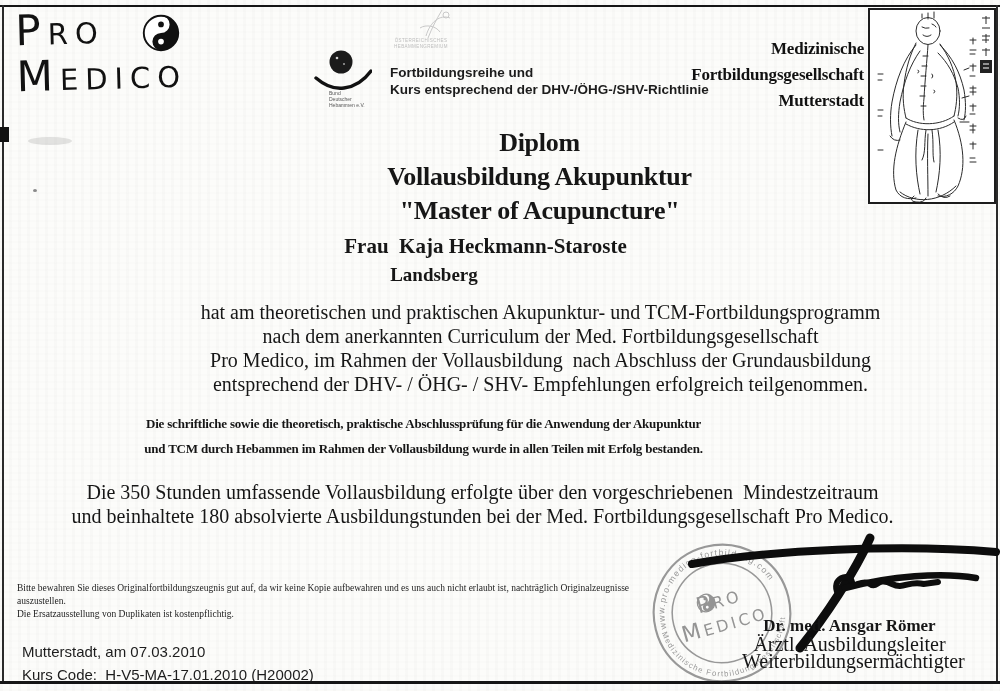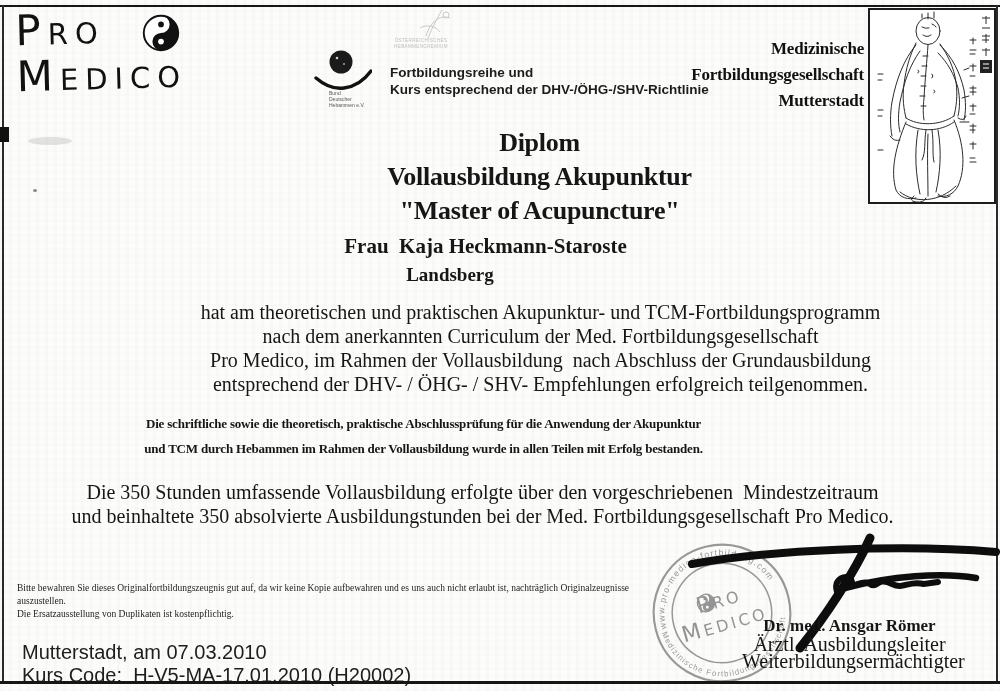--- a/index.html
+++ b/index.html
@@ -29,37 +29,37 @@
   .bdh-text { left:329px; top:90px; font-family:"Liberation Sans", sans-serif; font-size:5px; line-height:6px; color:#555; }
   
   .oehg-svg { left:396px; top:8px; }
   .oehg-text { left:366px; top:38px; width:110px; text-align:center; font-family:"Liberation Sans", sans-serif; font-size:4.5px; line-height:6px; color:#bdbdbd; letter-spacing:0.4px; }
   .series-note { left:382px; top:64px; font-family:"Liberation Sans", sans-serif; font-weight:bold; font-size:13.5px; line-height:17px; color:#1c1c1c;margin-left:8px; }
   .org-block { right:136px; top:12px; text-align:right; font-weight:bold; font-size:17px; line-height:26px; letter-spacing:-0.2px; color:#111;margin-top:24px; }
   .acu-figure { left:868px; top:8px; width:128px; height:196px; border:2px solid #1d1d1d; background:#fff; box-sizing:border-box; }
   
   .title-block { left:0; top:126px; width:985px; text-align:center; font-weight:bold; font-size:26px; line-height:34px; letter-spacing:-0.3px;padding-left:47px; }
   .recipient-name { left:0; top:234px; width:915px; text-align:center; font-weight:bold; font-size:21px;margin-left:28px; }
-  .recipient-city { left:0; top:264px; width:868px; text-align:center; font-weight:bold; font-size:19px;padding-left:16px; }
+  .recipient-city { left:0; top:264px; width:868px; text-align:center; font-weight:bold; font-size:19px; }
   .body1 { left:0; top:300px; width:985px; text-align:center; font-size:20px; line-height:24px;padding-left:48px; }
   .body2 { left:0; top:412px; width:847px; text-align:center; font-weight:bold; font-size:13px; line-height:24.5px; letter-spacing:-0.2px; }
   .body3 { left:0; top:481px; width:965px; text-align:center; font-size:20px; line-height:23.5px; }
   .fine-print { left:17px; top:582px; width:645px; font-size:9.5px; line-height:13px; color:#222; }
   
   .stamp { left:644px; top:535px; width:156px; height:156px; transform:rotate(-14deg); opacity:0.9; }
   .stamp svg { position:absolute; inset:0; }
   .stamp-inner { position:absolute; inset:0; display:flex; flex-direction:column; align-items:center; justify-content:center; gap:0px; }
   .stamp-line { font-family:"DejaVu Sans", sans-serif; text-transform:uppercase; font-size:16px; letter-spacing:3px; line-height:22px; color:#8a8a8a; transform:rotate(-2deg); }
   .stamp-line::first-letter { font-size:22px; }
   .stamp-arc { font-family:"Liberation Sans", sans-serif; letter-spacing:1.2px; fill:#8e8e8e; }
   .signature-svg { left:680px; top:522px; width:320px; height:140px; }
   .signer { left:742px; top:615px; width:215px; text-align:center; }
   .signer-name { font-weight:bold; font-size:17px; line-height:21px; }
   .signer-role { font-size:20px; line-height:16.5px; }
-  .footer-left { left:22px; top:641px; font-family:"Liberation Sans", sans-serif; font-size:20px; line-height:22.5px; color:#1d1d1d; }
+  .footer-left { left:22px; top:641px; font-family:"Liberation Sans", sans-serif; font-size:15px; line-height:22.5px; color:#1d1d1d; }
   
   .artifact-notch { left:0; top:127px; width:9px; height:15px; background:#111; }
   .artifact-smudge { left:28px; top:137px; width:44px; height:8px; background:rgba(70,70,70,0.14); border-radius:50%; }
   .artifact-dot { left:33px; top:189px; width:4px; height:3px; background:#8a8a8a; border-radius:50%; }
 </style>
 </head>
 <body>
 
 <div class="page">
   <div class="texture"></div>
@@ -189,21 +189,21 @@
     <div class="pre">entsprechend der DHV- / ÖHG- / SHV- Empfehlungen erfolgreich teilgenommen.</div>
   </div>
 
   <div class="abs body2">
     <div class="pre">Die schriftliche sowie die theoretisch, praktische Abschlussprüfung für die Anwendung der Akupunktur</div>
     <div class="pre">und TCM durch Hebammen im Rahmen der Vollausbildung wurde in allen Teilen mit Erfolg bestanden.</div>
   </div>
 
   <div class="abs body3">
     <div class="pre">Die 350 Stunden umfassende Vollausbildung erfolgte über den vorgeschriebenen  Mindestzeitraum</div>
-    <div class="pre">und beinhaltete 350 absolvierte Ausbildungstunden bei der Med. Fortbildungsgesellschaft Pro Medico.</div>
+    <div class="pre">und beinhaltete 180 absolvierte Ausbildungstunden bei der Med. Fortbildungsgesellschaft Pro Medico.</div>
   </div>
 
   <div class="abs fine-print">
     <div>Bitte bewahren Sie dieses Originalfortbildungszeugnis gut auf, da wir keine Kopie aufbewahren und es uns auch nicht erlaubt ist, nachträglich Originalzeugnisse auszustellen.</div>
     <div>Die Ersatzausstellung von Duplikaten ist kostenpflichtig.</div>
   </div>
 
   <div class="abs stamp">
     <svg viewBox="0 0 160 160">
       <circle cx="80" cy="80" r="70" fill="none" stroke="#8e8e8e" stroke-width="2.2"></circle>

